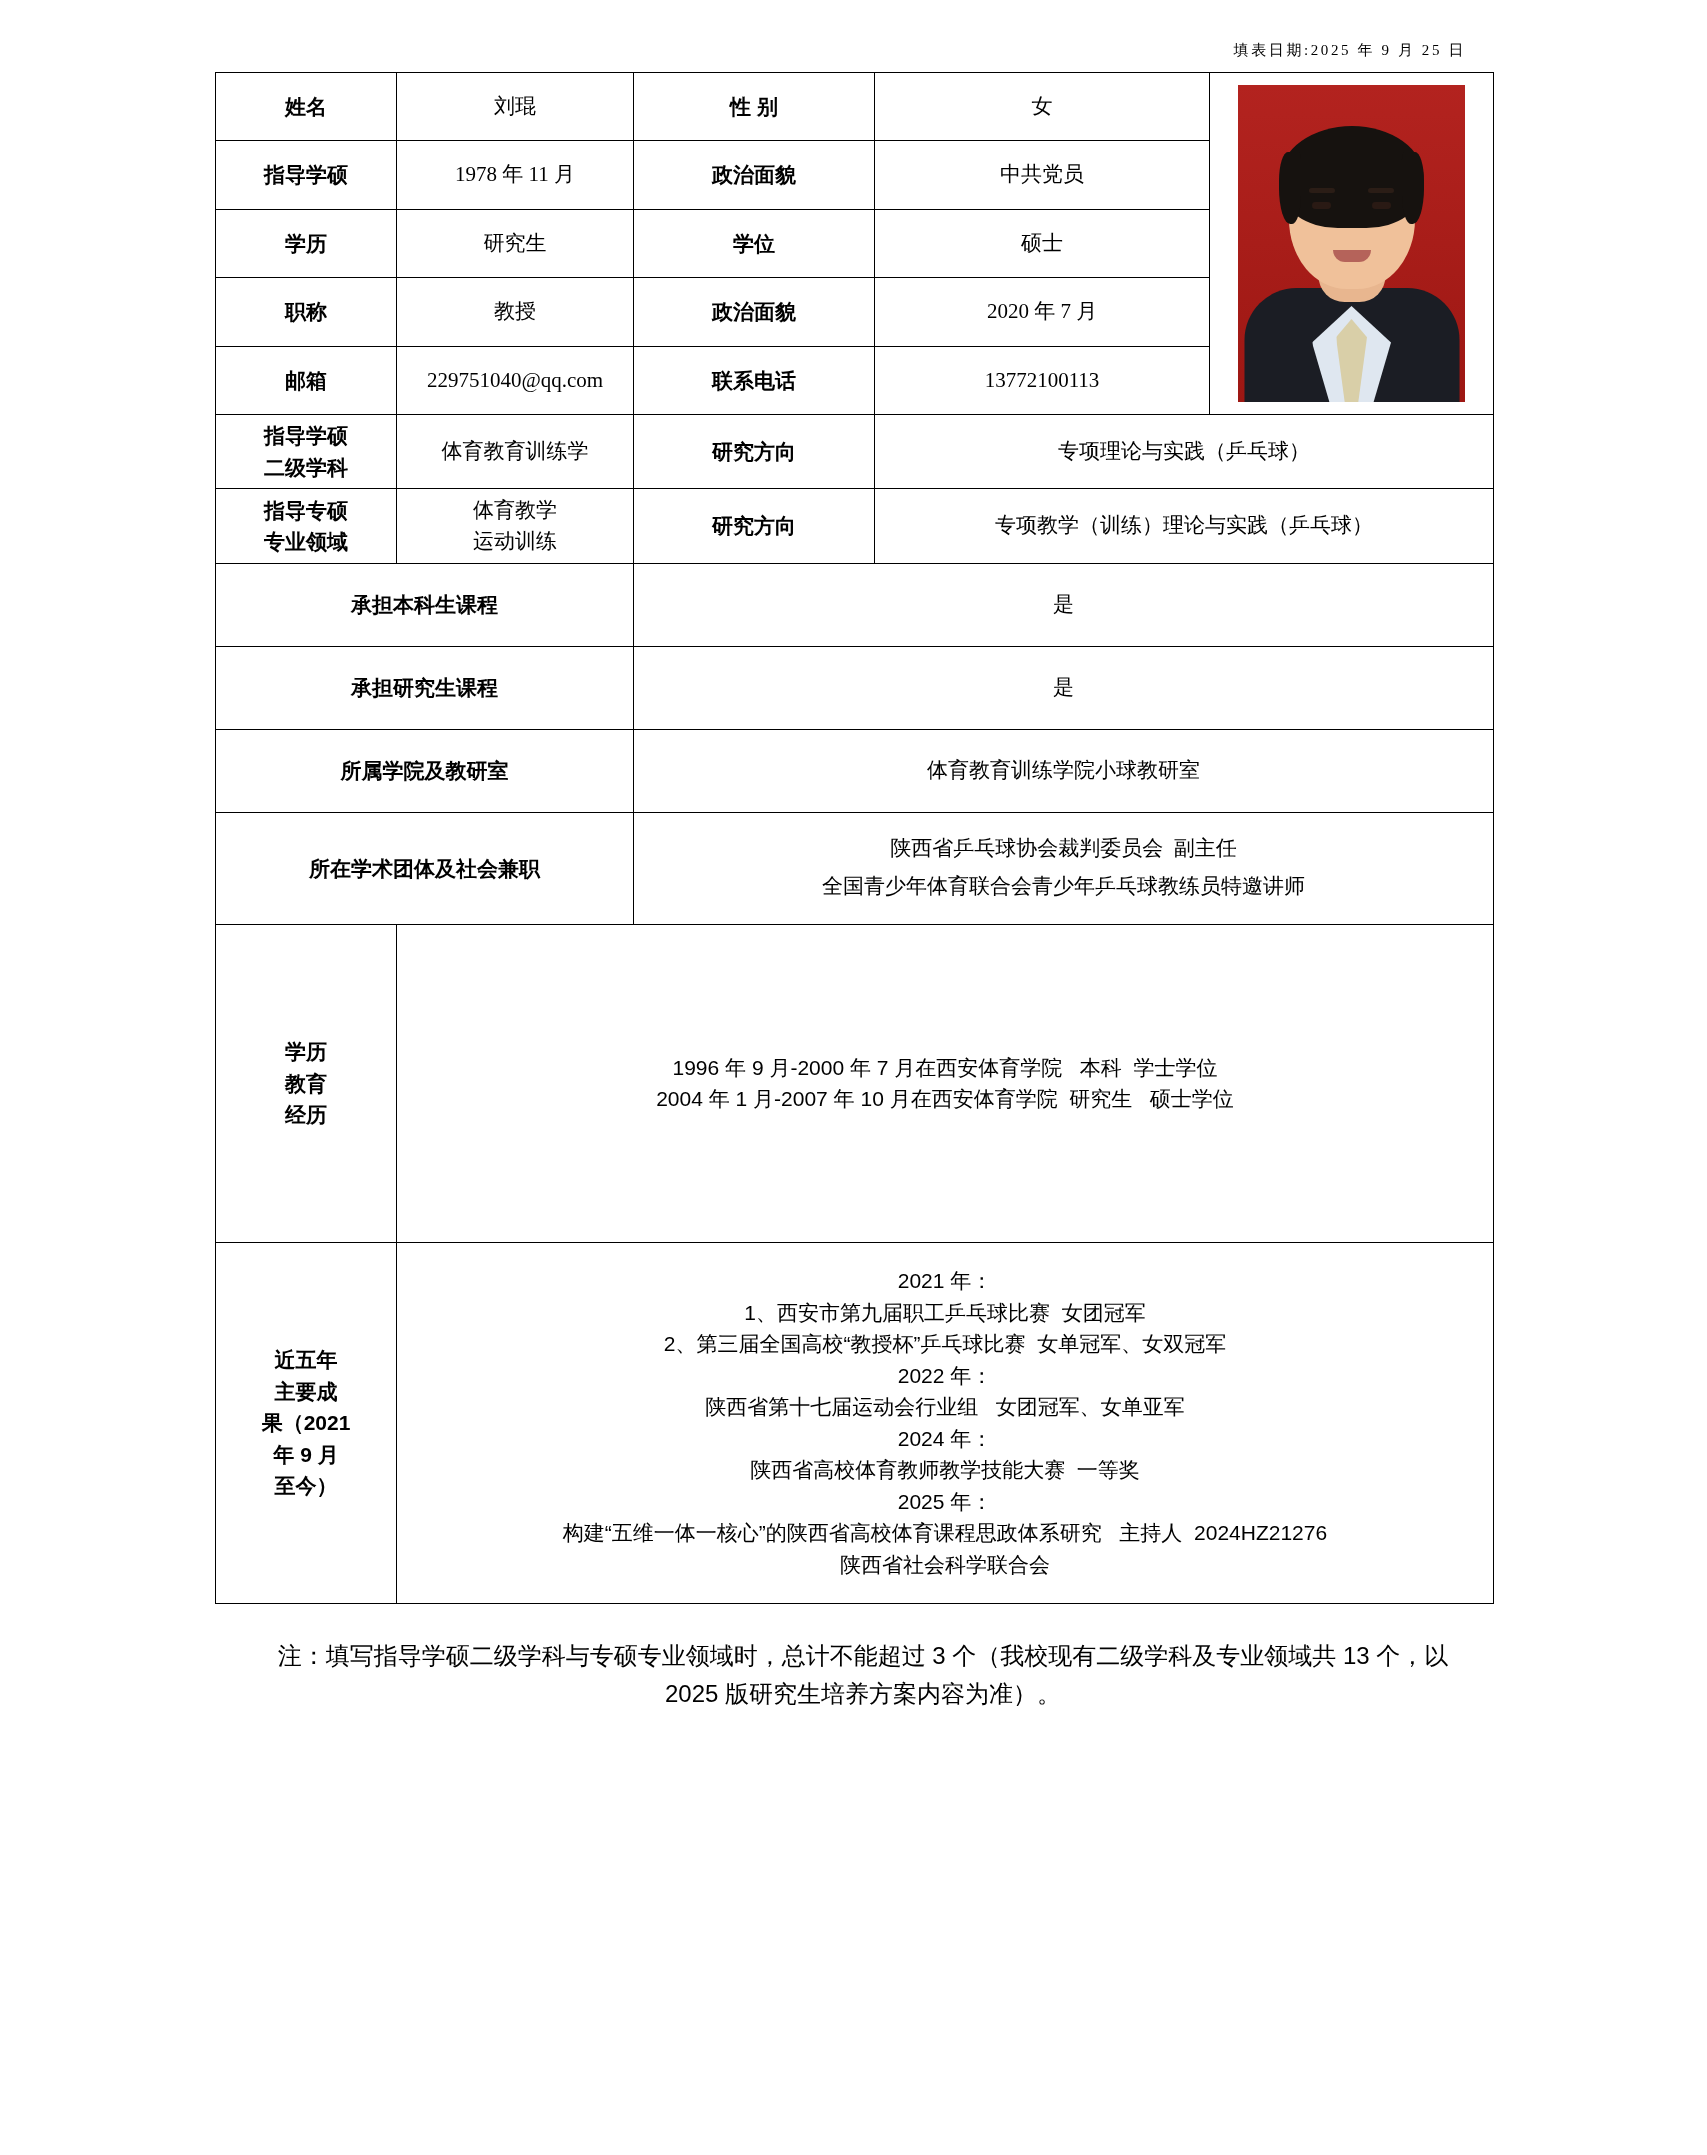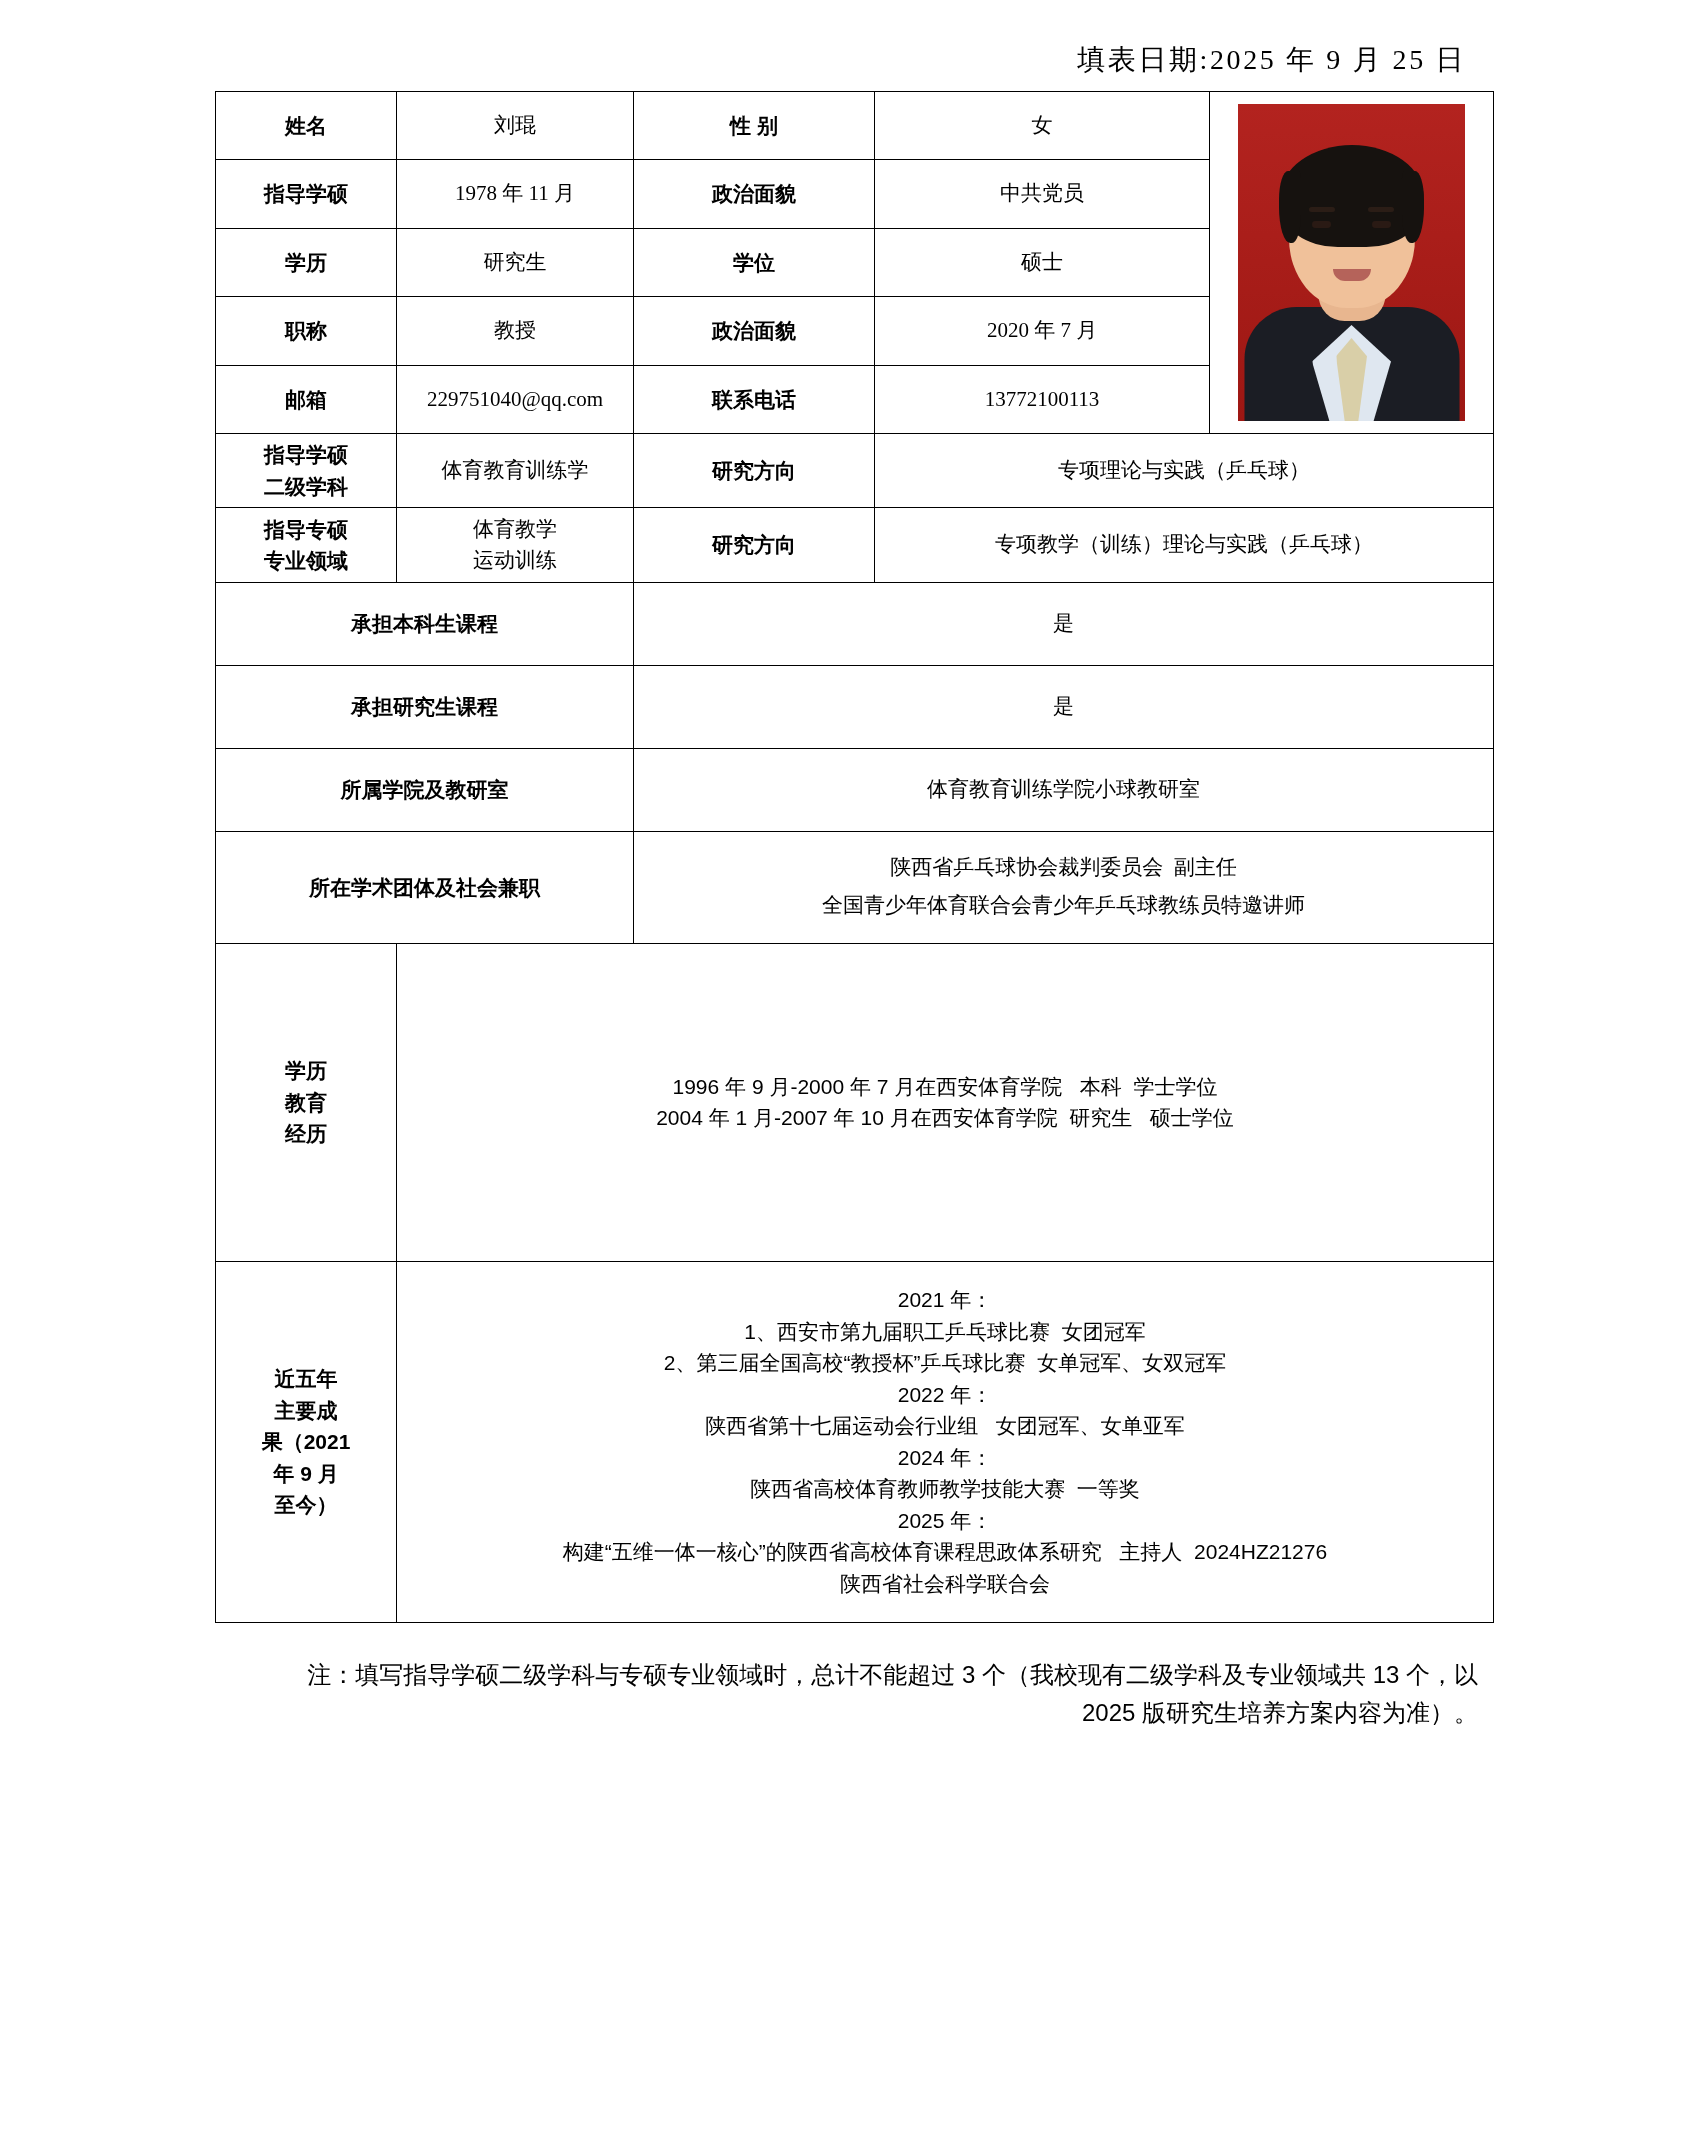--- a/index.html
+++ b/index.html
@@ -25,21 +25,21 @@
     text-align: center;
     font-size: 36px;
     font-weight: bold;
     letter-spacing: 1.7px;
     margin-top: 129px;
     margin-bottom: 0;
     font-family: "Liberation Sans", "DejaVu Sans", sans-serif;
   }
   .fill-date {
     text-align: right;
-    font-size: 28px;
+    font-size: 15px;
     margin-top: 41px;
     margin-bottom: 12px;
     letter-spacing: 2.6px;
     padding-right: 26px;
     font-family: "Liberation Serif", "DejaVu Serif", serif;
   }
   table.main {
     border-collapse: collapse;
     width: 1277px;
     table-layout: fixed;
@@ -213,21 +213,21 @@
     line-height: 1.6;
     width: 103px;
     white-space: pre-wrap;
   }
   .note {
     width: 1230px;
     margin: 33px auto 0 auto;
     font-size: 24px;
     line-height: 1.6;
     font-family: "Liberation Sans", "DejaVu Sans", sans-serif;
-    text-align: right;
+    text-align: center;
     padding-left: 19px;
   }
   .email-cell {
     font-size: 22.4px;
     line-height: 1.3;
   }
 </style>
 </head>
 <body>
 

